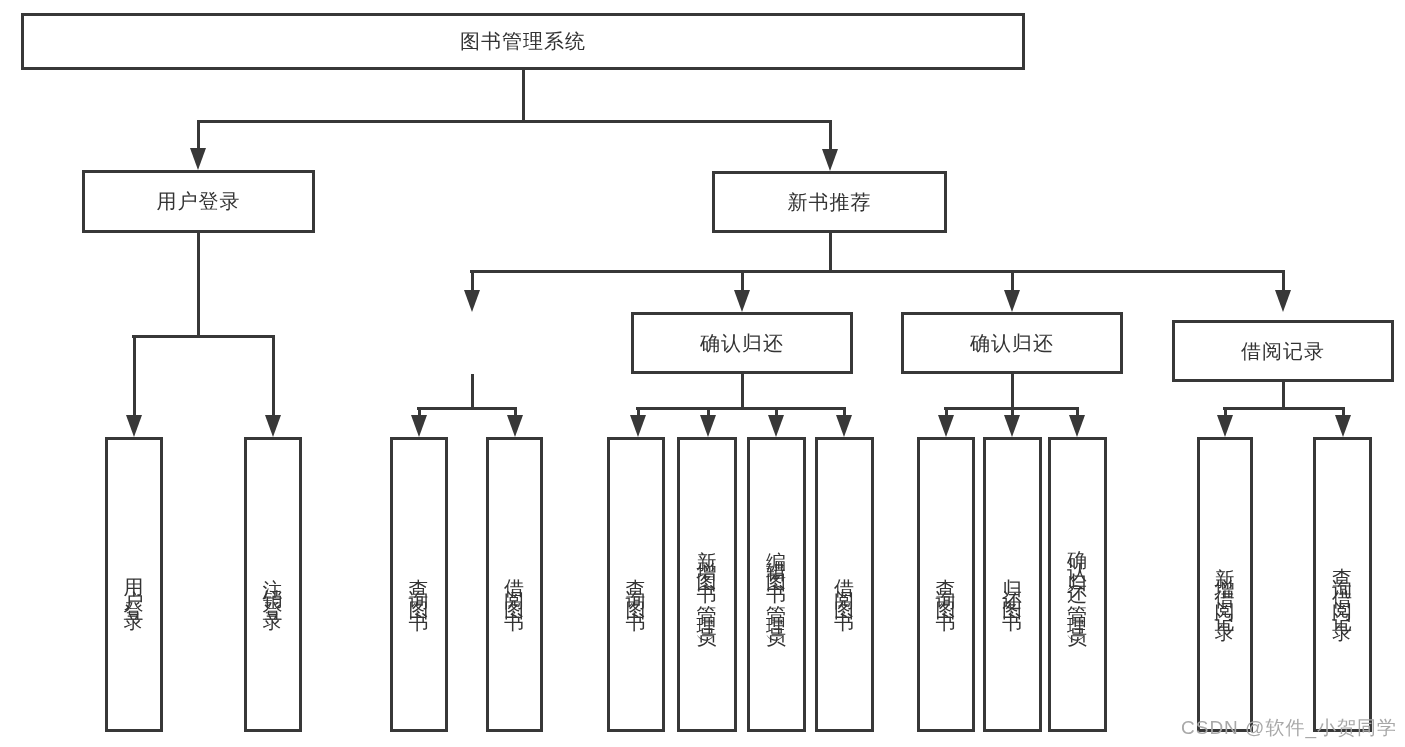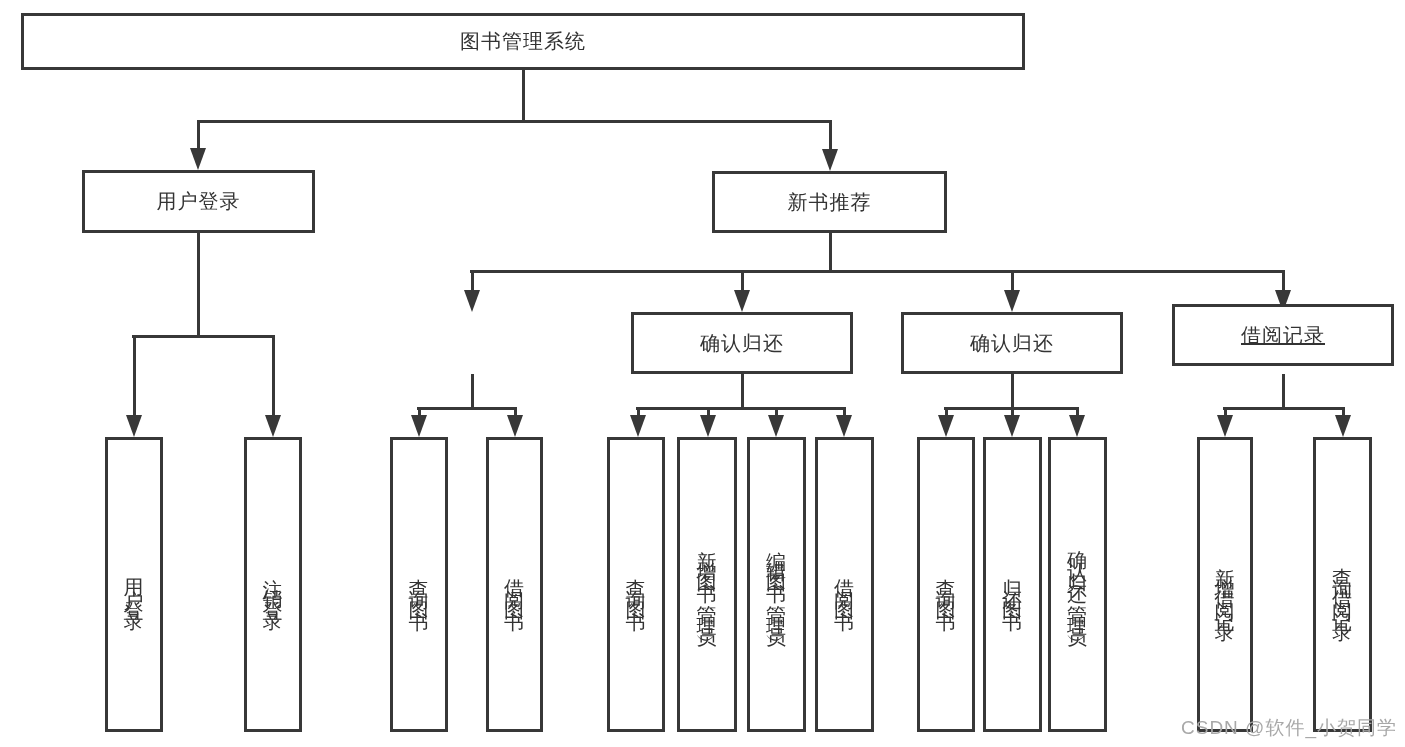--- a/index.html
+++ b/index.html
@@ -67,21 +67,21 @@
   <div class="node h" style="left:712px;top:171px;width:235px;height:62px;">
     <span class="lbl">新书推荐</span>
   </div>
 
   <div class="node h" style="left:631px;top:312px;width:222px;height:62px;">
     <span class="lbl">确认归还</span>
   </div>
   <div class="node h" style="left:901px;top:312px;width:222px;height:62px;">
     <span class="lbl">确认归还</span>
   </div>
-  <div class="node h" style="left:1172px;top:304px;width:222px;height:62px;text-decoration:underline;">
+  <div class="node h" style="left:1172px;top:320px;width:222px;height:62px;">
     <span class="lbl">借阅记录</span>
   </div>
 
   <div class="node v" style="left:105px;top:437px;width:58px;height:295px;">
     <span class="lbl">用户登录</span>
   </div>
   <div class="node v" style="left:244px;top:437px;width:58px;height:295px;">
     <span class="lbl">注销登录</span>
   </div>
 

